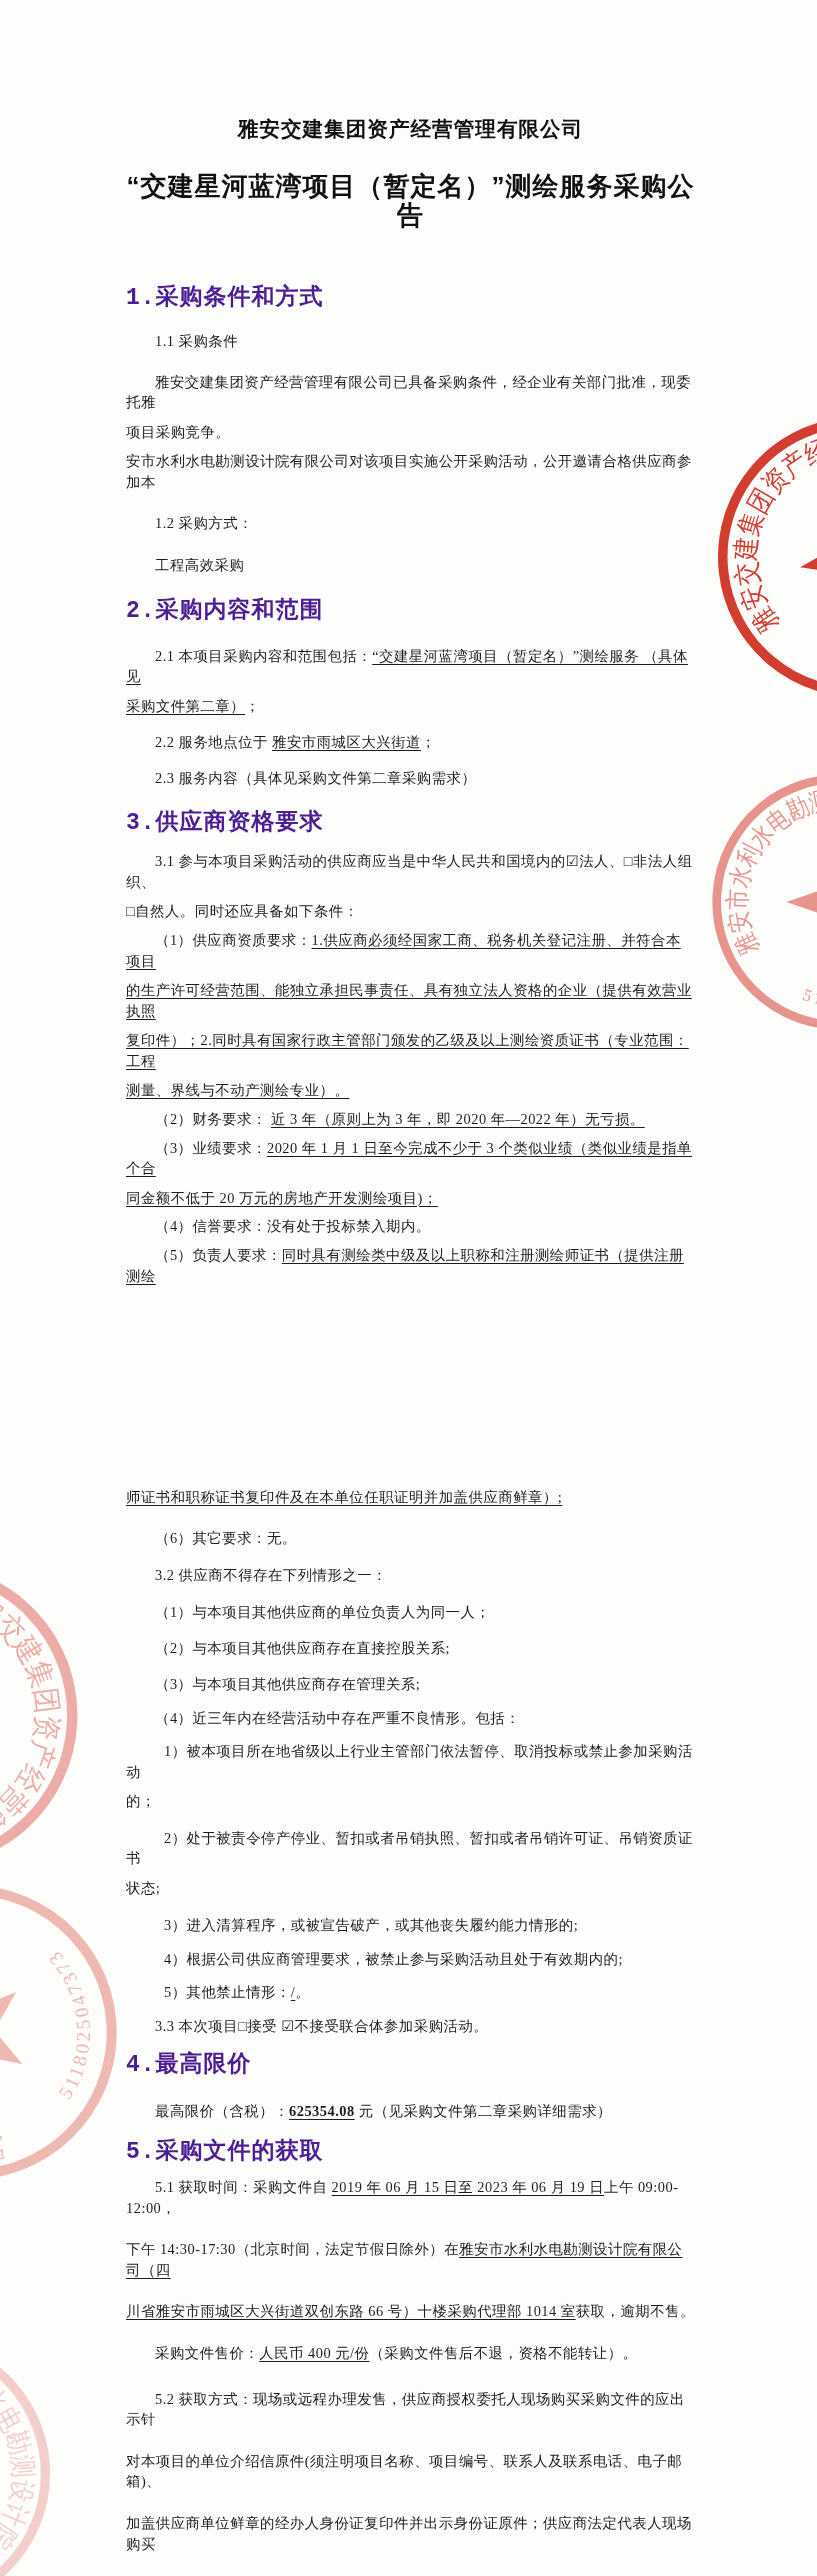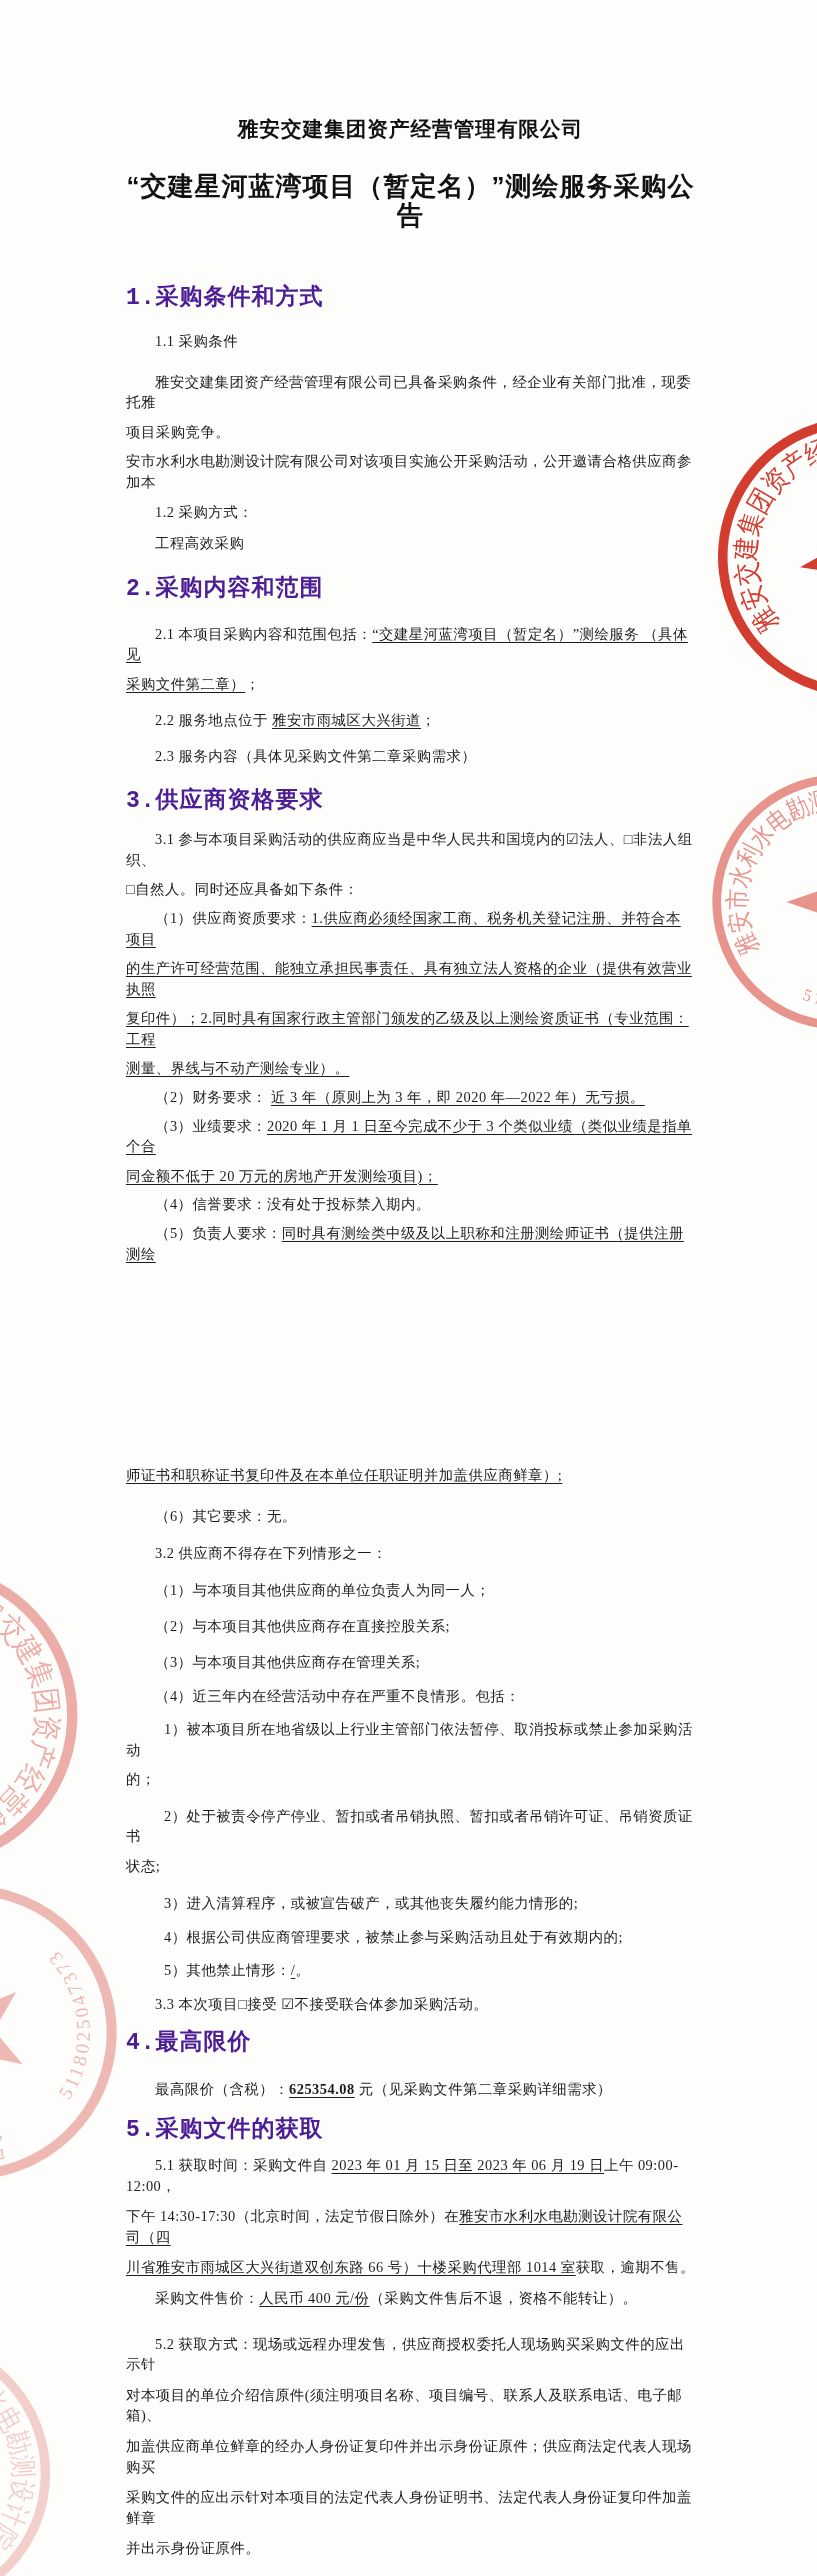--- a/index.html
+++ b/index.html
@@ -21,21 +21,21 @@
     letter-spacing:1px; color:#4c1d95;
   }
   .t1, .t2 {
     font-family:"Liberation Sans","DejaVu Sans",sans-serif;
     font-weight:bold; text-align:center; letter-spacing:1px; color:#111;
   }
   .t1 { font-size:20.6px; line-height:29px; margin-top:0; }
   .t2 { font-size:26px; line-height:29px; margin-top:29px; }
   .u { text-decoration:underline; text-underline-offset:3.1px; text-decoration-thickness:1px; }
   .b { font-weight:bold; }.mt16{margin-top:8.2px}.mt20{margin-top:25px}
-  .mt22{margin-top:10px}.mt25{margin-top:13px}.mt26{margin-top:13.4px}
+  .mt22{margin-top:21px}.mt25{margin-top:13px}.mt26{margin-top:13.4px}
   .mt30{margin-top:15.5px}.mt32{margin-top:16.5px}.mt33{margin-top:17px}.mt36{margin-top:18.5px}.mt38{margin-top:19.6px}.mt40{margin-top:20.6px}
   .mt42{margin-top:16px}.mt44{margin-top:23px}.mt47{margin-top:24px}.mt108{margin-top:56px}
   .pagegap1{margin-top:201px}   
   .seal {
     position:absolute;
     color:#d22c1e;
     mix-blend-mode:multiply;
     pointer-events:none;
   }
 </style>
@@ -88,21 +88,21 @@
     <div class="ln"><span>状态;</span></div>
     <div class="ln ind2 mt33"><span>3）进入清算程序，或被宣告破产，或其他丧失履约能力情形的;</span></div>
     <div class="ln ind2 mt25"><span>4）根据公司供应商管理要求，被禁止参与采购活动且处于有效期内的;</span></div>
     <div class="ln ind2 mt25"><span>5）其他禁止情形：</span><span class="u">/</span><span>。</span></div>
     <div class="ln ind mt25"><span>3.3 本次项目□接受 ☑不接受联合体参加采购活动。</span></div>
 
     <div class="ln h mt32"><span>4.最高限价</span></div>
     <div class="ln ind mt47"><span>最高限价（含税）：</span><span class="u b">625354.08</span><span> 元（见采购文件第二章采购详细需求）</span></div>
 
     <div class="ln h mt36"><span>5.采购文件的获取</span></div>
-    <div class="ln ind mt25"><span>5.1 获取时间：采购文件自 </span><span class="u">2023 年 01 月 15 日至 2023 年 06 月 19 日</span><span>上午 09:00-12:00，</span></div>
+    <div class="ln ind mt25"><span>5.1 获取时间：采购文件自 </span><span class="u">2019 年 06 月 15 日至 2023 年 06 月 19 日</span><span>上午 09:00-12:00，</span></div>
     <div class="ln mt22"><span>下午 14:30-17:30（北京时间，法定节假日除外）在</span><span class="u">雅安市水利水电勘测设计院有限公司（四</span></div>
     <div class="ln mt22"><span class="u">川省雅安市雨城区大兴街道双创东路 66 号）十楼采购代理部 1014 室</span><span>获取，逾期不售。</span></div>
     <div class="ln ind mt22"><span>采购文件售价：</span><span class="u">人民币 400 元/份</span><span>（采购文件售后不退，资格不能转让）。</span></div>
     <div class="ln ind mt20"><span>5.2 获取方式：现场或远程办理发售，供应商授权委托人现场购买采购文件的应出示针</span></div>
     <div class="ln mt22"><span>对本项目的单位介绍信原件(须注明项目名称、项目编号、联系人及联系电话、电子邮箱)、</span></div>
     <div class="ln mt22"><span>加盖供应商单位鲜章的经办人身份证复印件并出示身份证原件；供应商法定代表人现场购买</span></div>
     <div class="ln mt22"><span>采购文件的应出示针对本项目的法定代表人身份证明书、法定代表人身份证复印件加盖鲜章</span></div>
     <div class="ln mt22"><span>并出示身份证原件。</span></div>
 
   </div>

